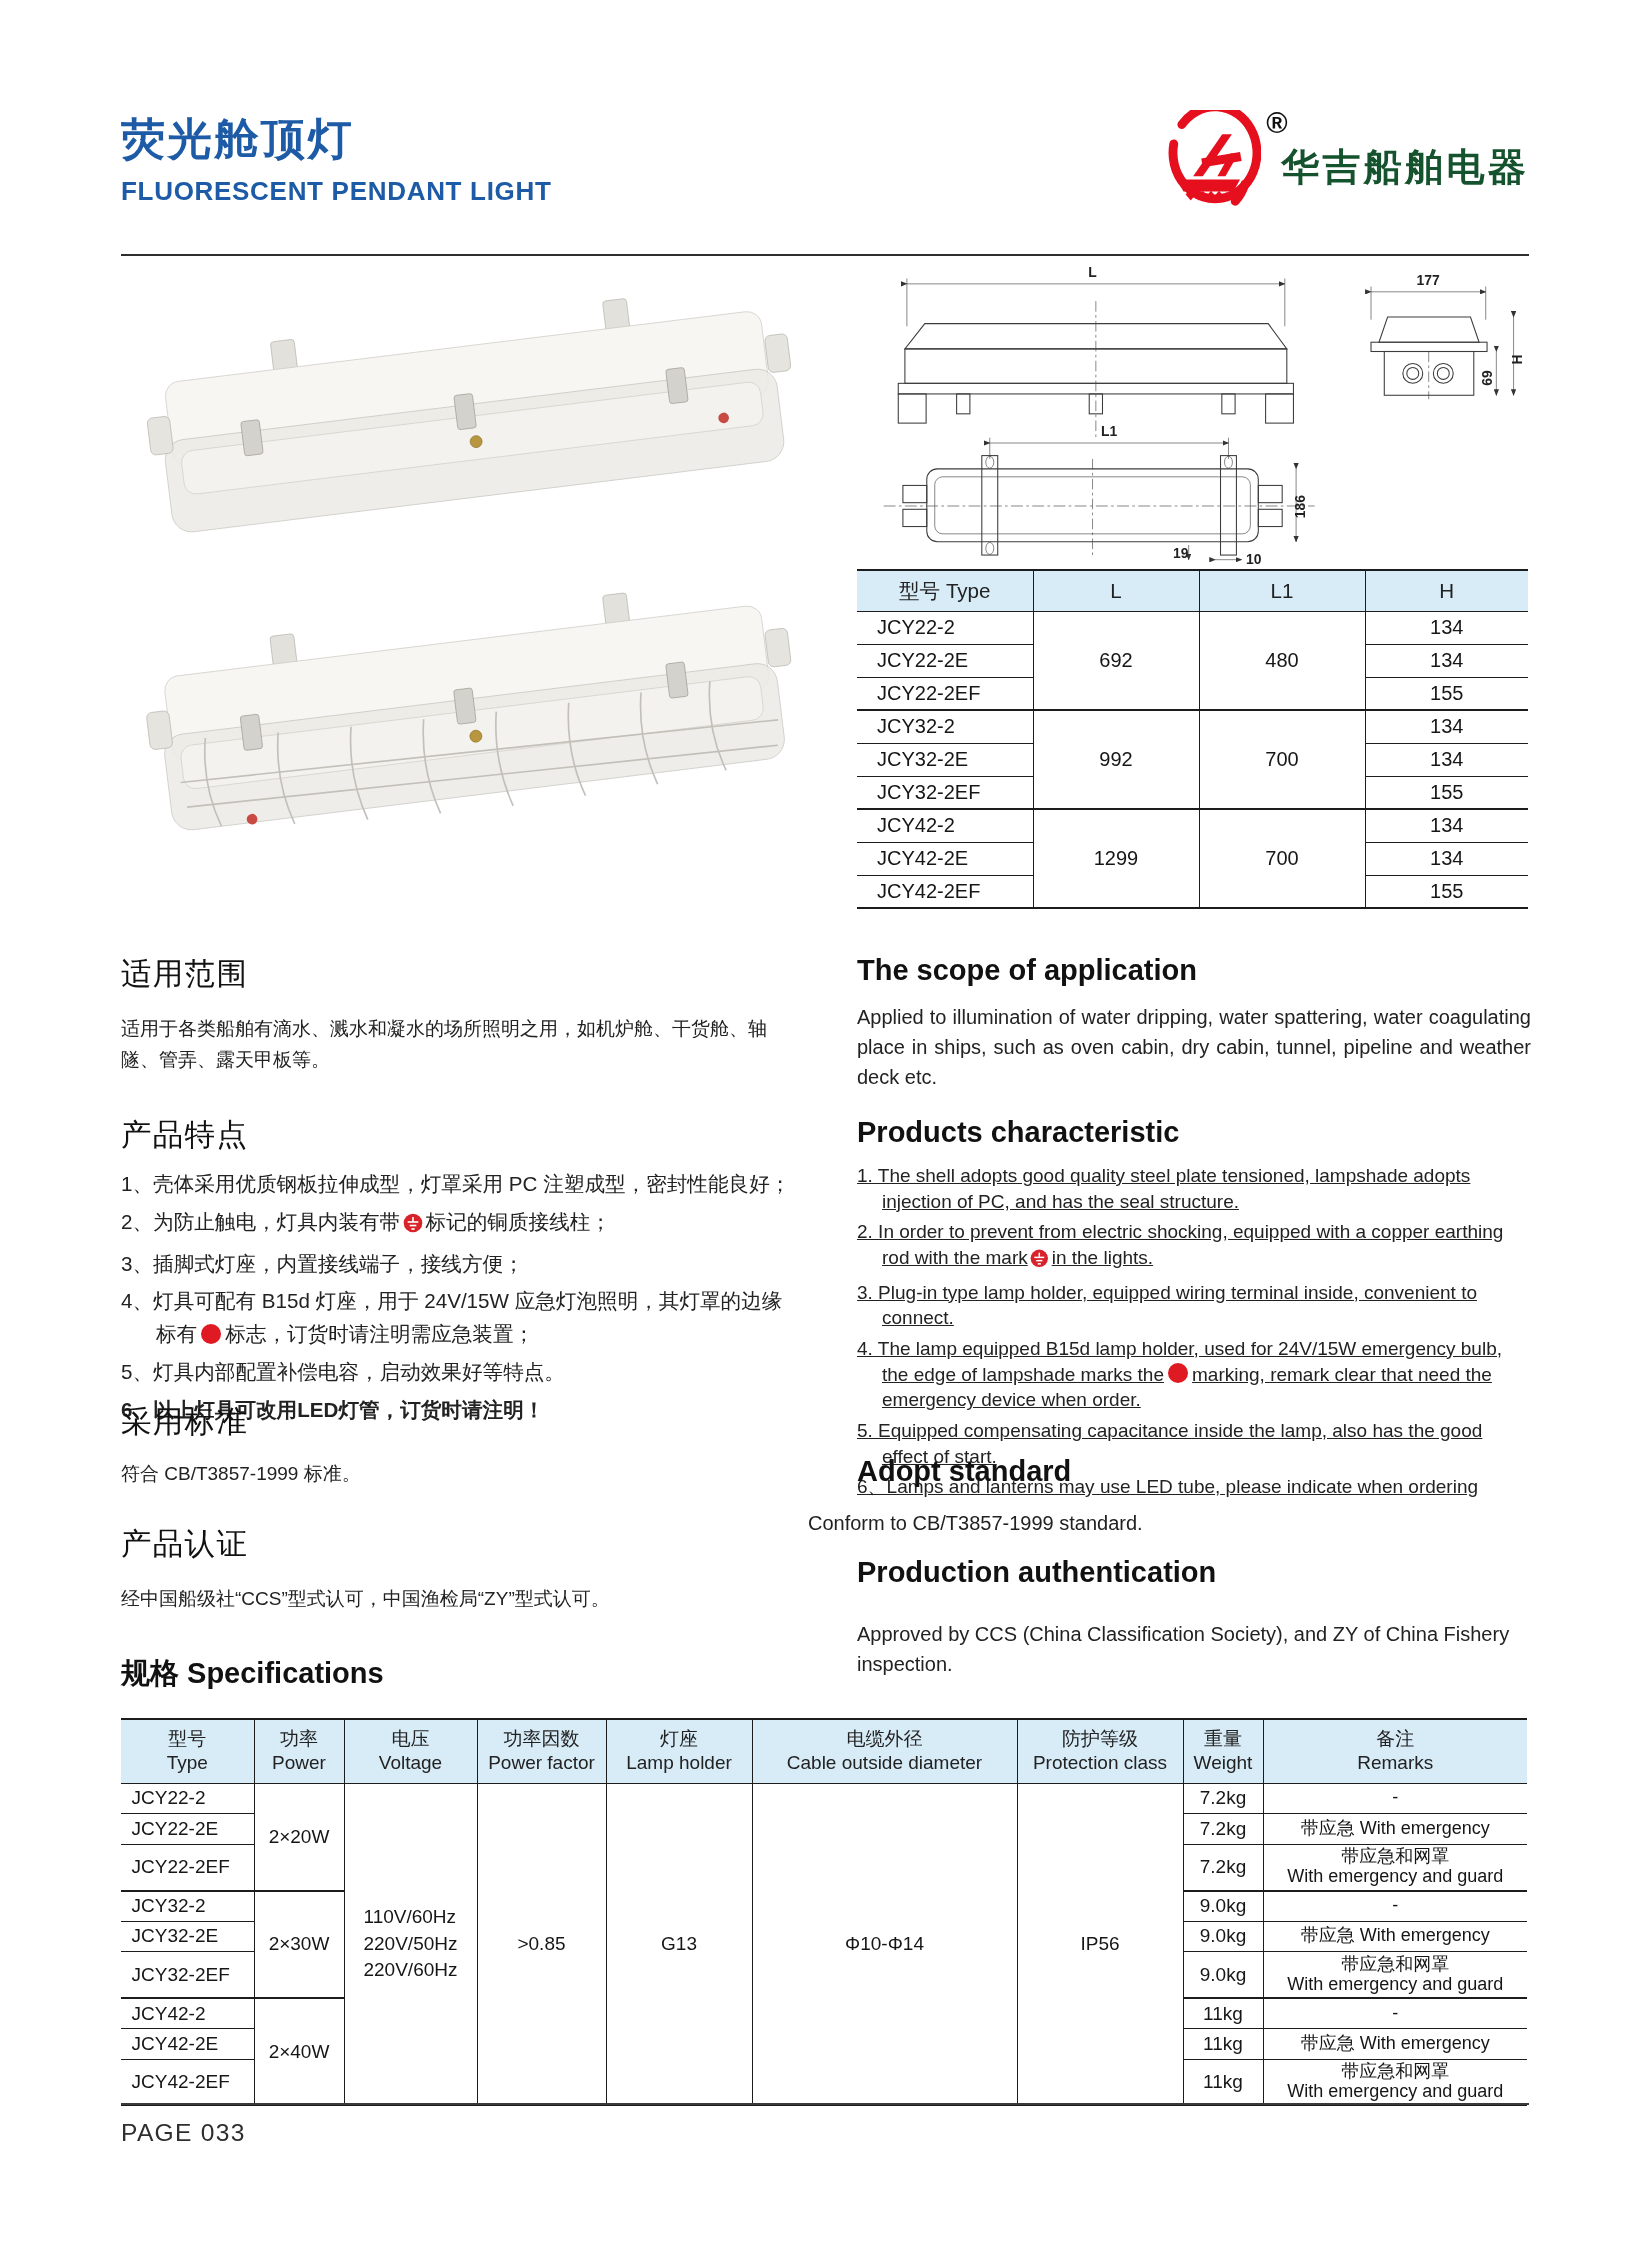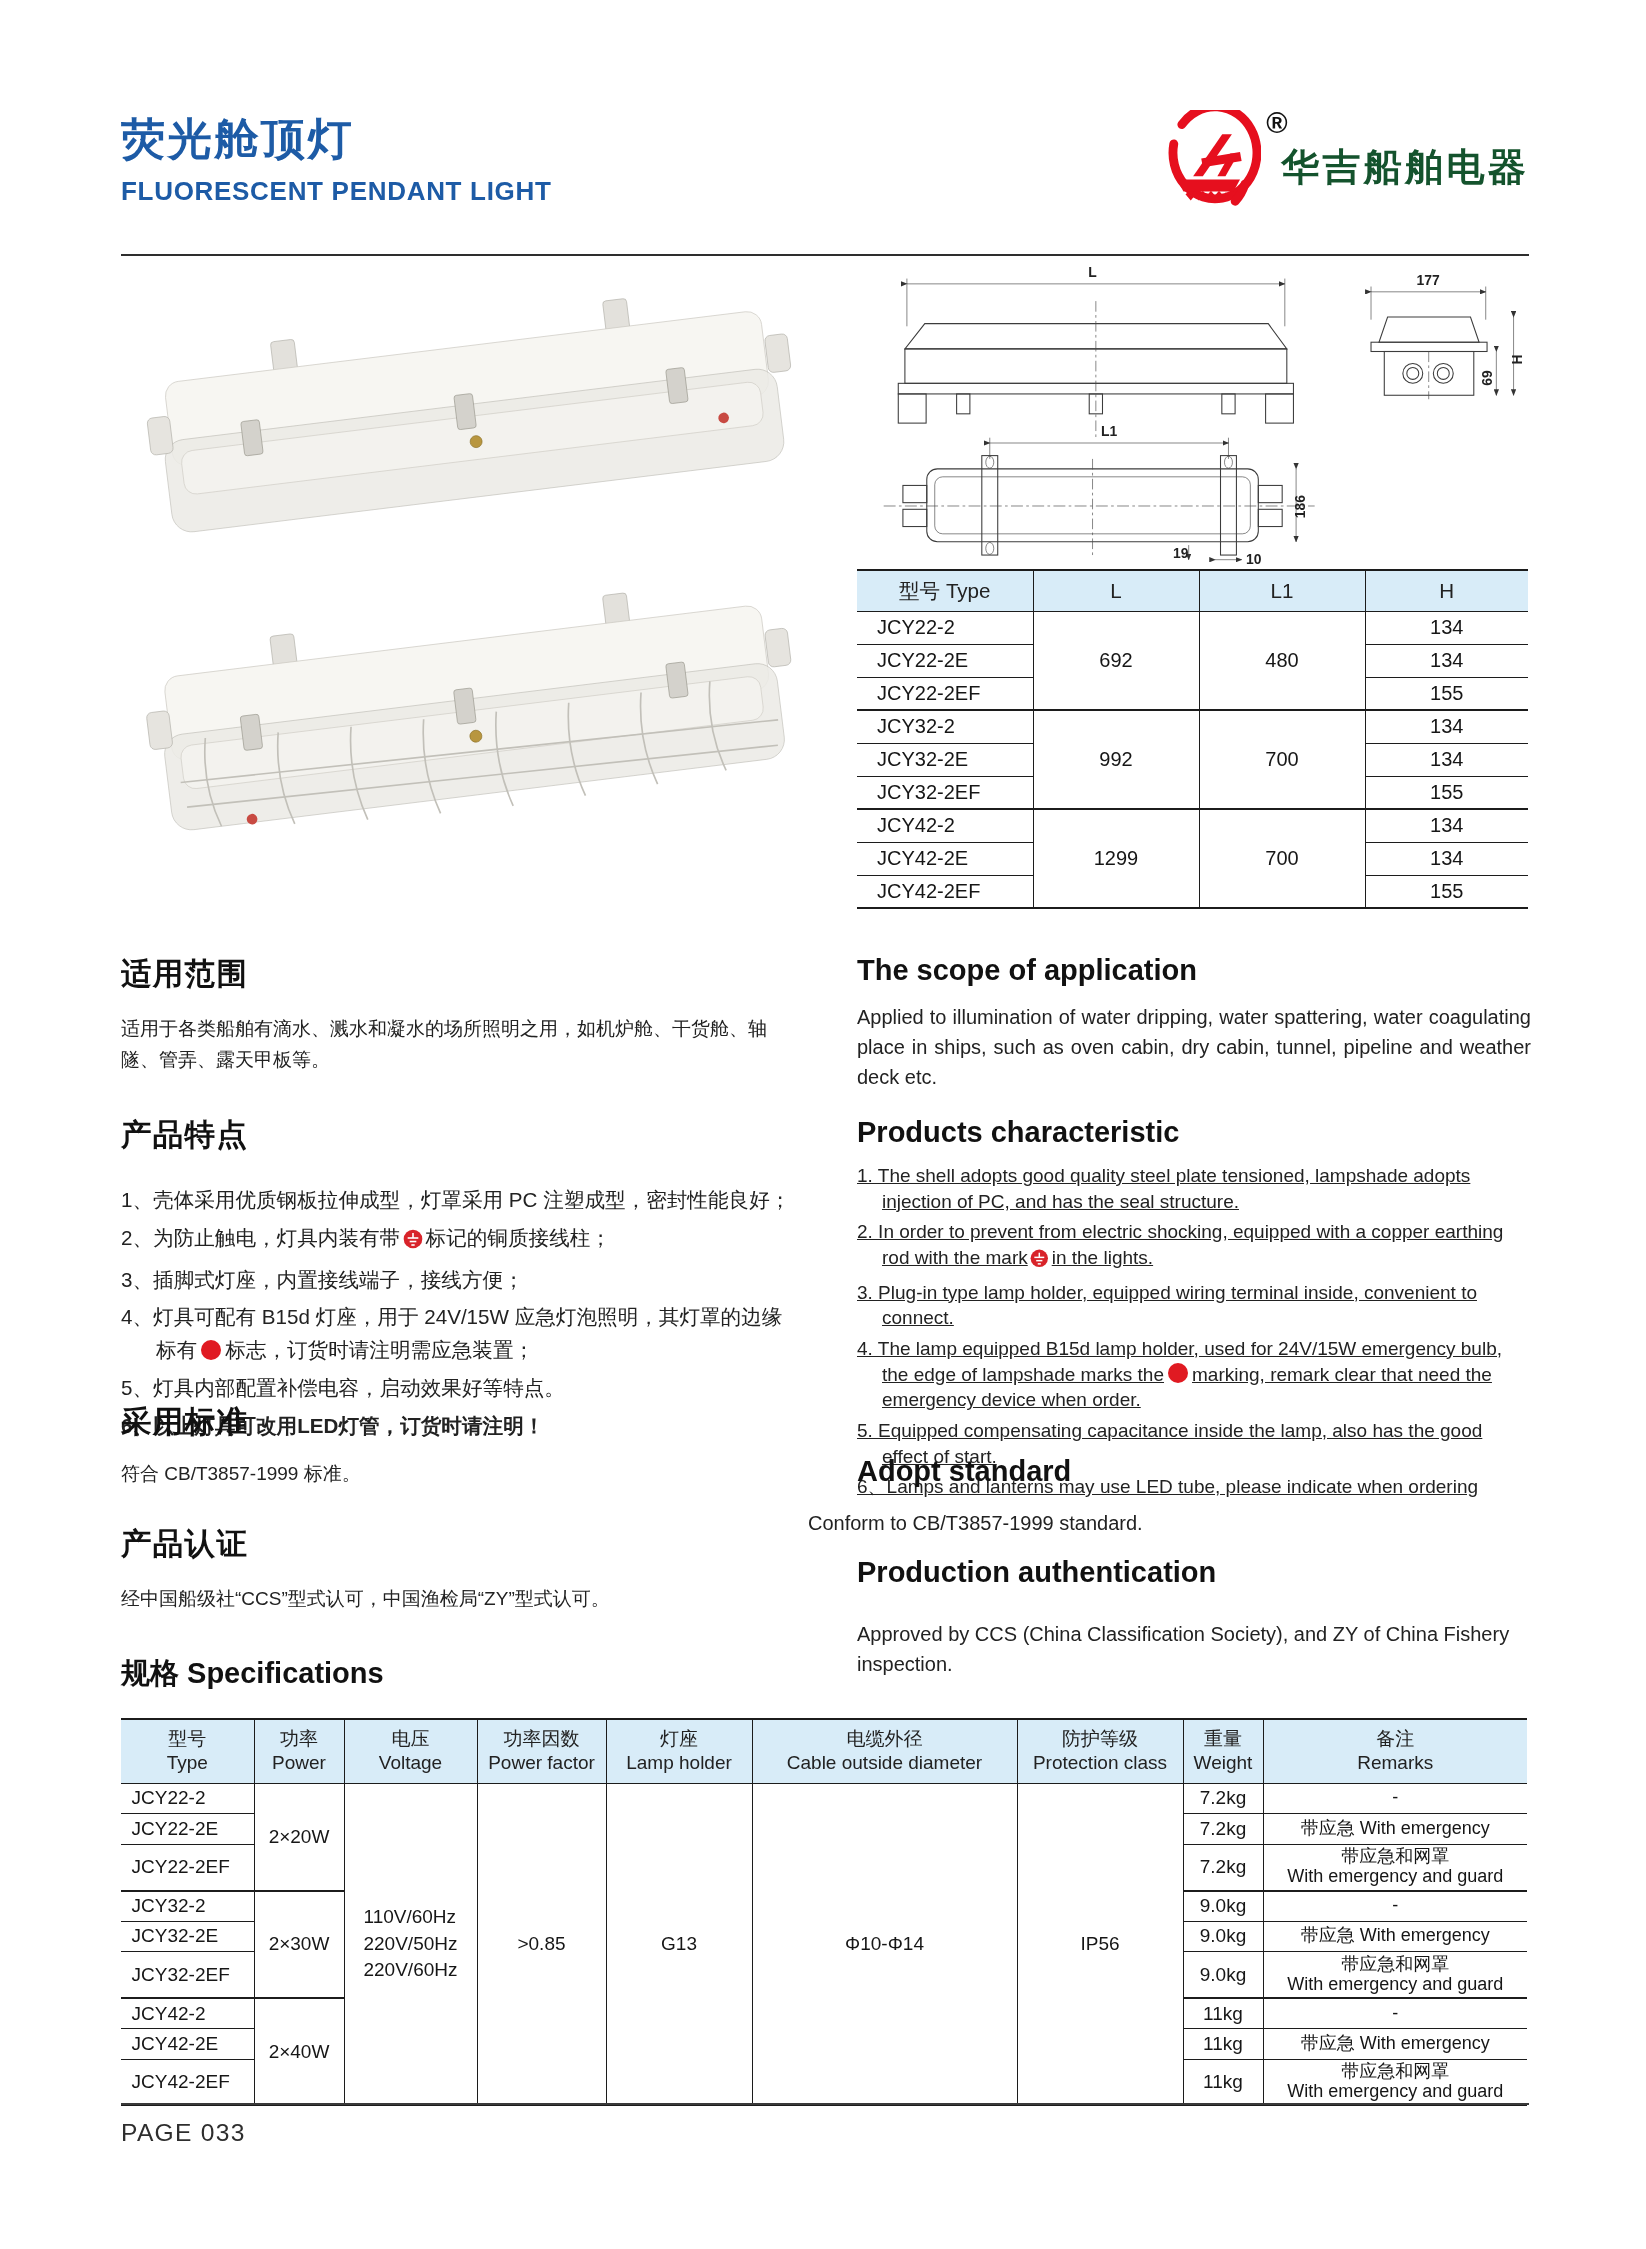--- a/index.html
+++ b/index.html
@@ -36,25 +36,25 @@
   .dim-table th{background:var(--hdr-bg);border-top:2.7px solid var(--line);border-bottom:1.3px solid var(--line);height:41px;font-size:20.6px;font-weight:normal;color:#222;}
   .dim-table td{height:33px;font-size:20px;text-align:center;color:#161616;}
   .dim-table .v{border-left:1.3px solid var(--line);}
   .dim-table td.t{text-align:left;padding-left:20px;border-bottom:1.3px solid var(--line);}
   .dim-table td.h{border-bottom:1.3px solid var(--line);margin-left:15px;}
   .dim-table td.m{border-bottom:2px solid var(--line);}
   .dim-table tr.gend td{border-bottom:2px solid var(--line);}
 
   
   .abs{position:absolute;}
-  .h-zh{font-size:30.5px;font-weight:bold;color:#111;letter-spacing:1.3px;}
+  .h-zh{font-size:30.5px;font-weight:normal;color:#111;letter-spacing:1.3px;}
   .h-en{font-size:29px;font-weight:bold;color:#111;}
   .body-zh{font-size:19px;line-height:1.62;color:#222;}
   .body-en{font-size:20px;line-height:1.5;color:#222;}
-  .list-zh{list-style:none;font-size:20.6px;line-height:1.58;color:#222;margin-top:16px;}
+  .list-zh{list-style:none;font-size:20.6px;line-height:1.58;color:#222;}
   .list-zh li{padding-left:35px;text-indent:-35px;margin-bottom:5.3px;}
   .list-zh li.bold{font-weight:bold;}
   .list-en{list-style:none;font-size:19px;line-height:1.36;color:#222;}
   .list-en li{padding-left:25px;text-indent:-25px;margin-bottom:4.6px;text-decoration:underline;}
   .earth-icon{display:inline-block;vertical-align:-4px;margin:0 2.7px;text-indent:0;}
   .dot-icon{display:inline-block;width:20px;height:20px;border-radius:50%;background:#e01a22;vertical-align:-2.7px;margin:0 4px;text-indent:0;}
 
   
   .spec-title{position:absolute;left:121px;top:1654px;font-size:29px;font-weight:bold;color:#111;}
   .spec-table{position:absolute;left:121px;top:1718px;width:1406px;border-collapse:collapse;table-layout:fixed;}

